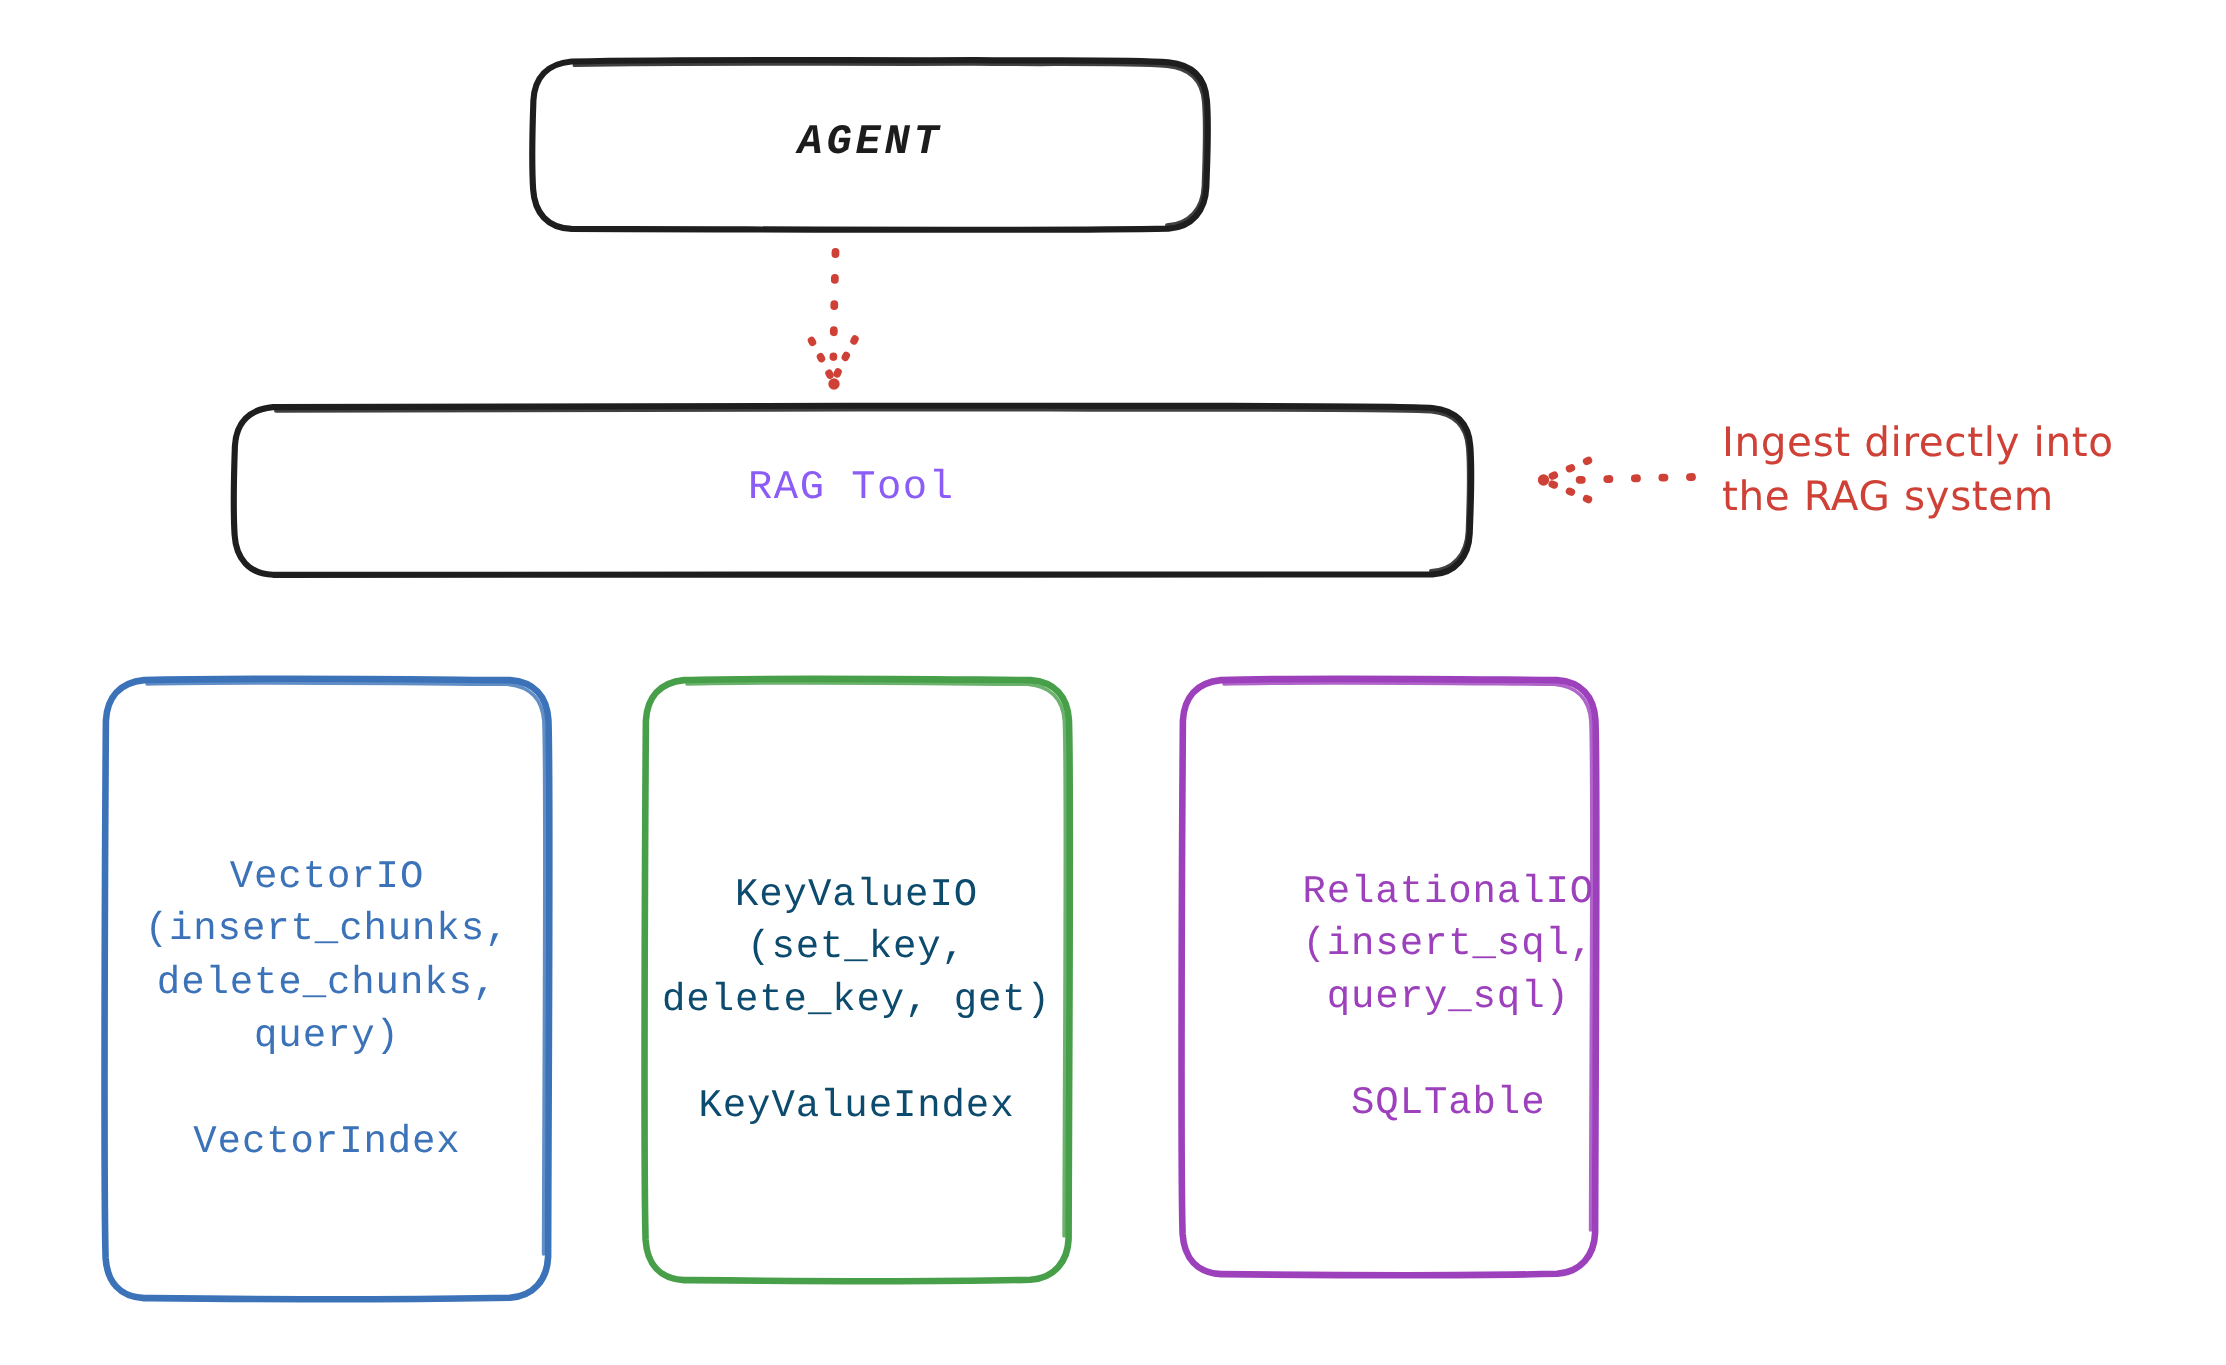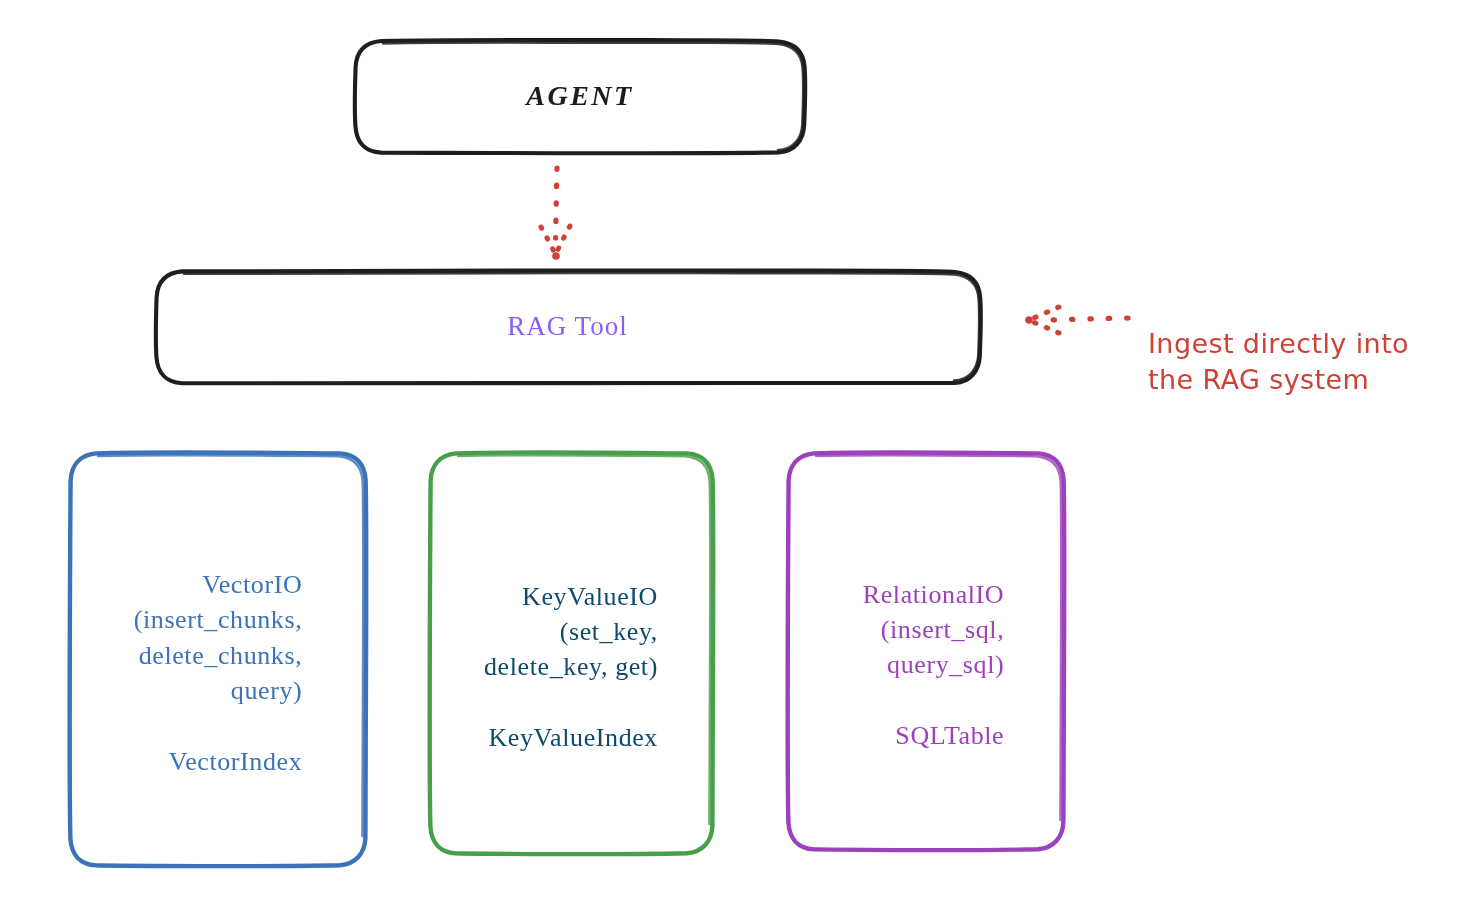--- a/index.html
+++ b/index.html
@@ -28,25 +28,24 @@
     box-sizing: border-box;
     display: flex;
     align-items: center;
     justify-content: center;
     text-align: center;
     background: transparent;
     pointer-events: auto;
   }
 
   .node-label {
-    font-family: Liberation Serif, serif;
+    font-family: Liberation Mono, monospace;
     line-height: 1.30;
     white-space: pre-line;
     letter-spacing: 0.5px;
-    text-align: right;
   }
 
   
   #agent-box {
     left: 355px;
     top: 40px;
     width: 450px;
     height: 113px;
   }
   #agent-box .node-label {
@@ -78,21 +77,21 @@
     width: 296px;
     height: 414px;
   }
   #key-value-io-box {
     left: 430px;
     top: 452px;
     width: 282px;
     height: 402px;
   }
   #relational-io-box {
-    left: 796px;
+    left: 828px;
     top: 452px;
     width: 275px;
     height: 398px;
   }
 
   .provider .node-label {
     font-size: 26px;
     font-weight: 500;
     letter-spacing: 0.6px;
     line-height: 1.36;
@@ -109,21 +108,20 @@
     top: 278px;
     width: 330px;
     color: #cf4136;
     font-family: "DejaVu Sans", sans-serif;
     font-size: 27px;
     font-weight: 500;
     line-height: 1.35;
     letter-spacing: 0.4px;
     white-space: pre-line;
     text-align: left;
-    margin-top: 48px;
   }
 
   svg { overflow: visible; }
 </style>
 </head>
 <body>
 
 <svg id="canvas" viewBox="0 0 1484 910" xmlns="http://www.w3.org/2000/svg">
 
   <g>

